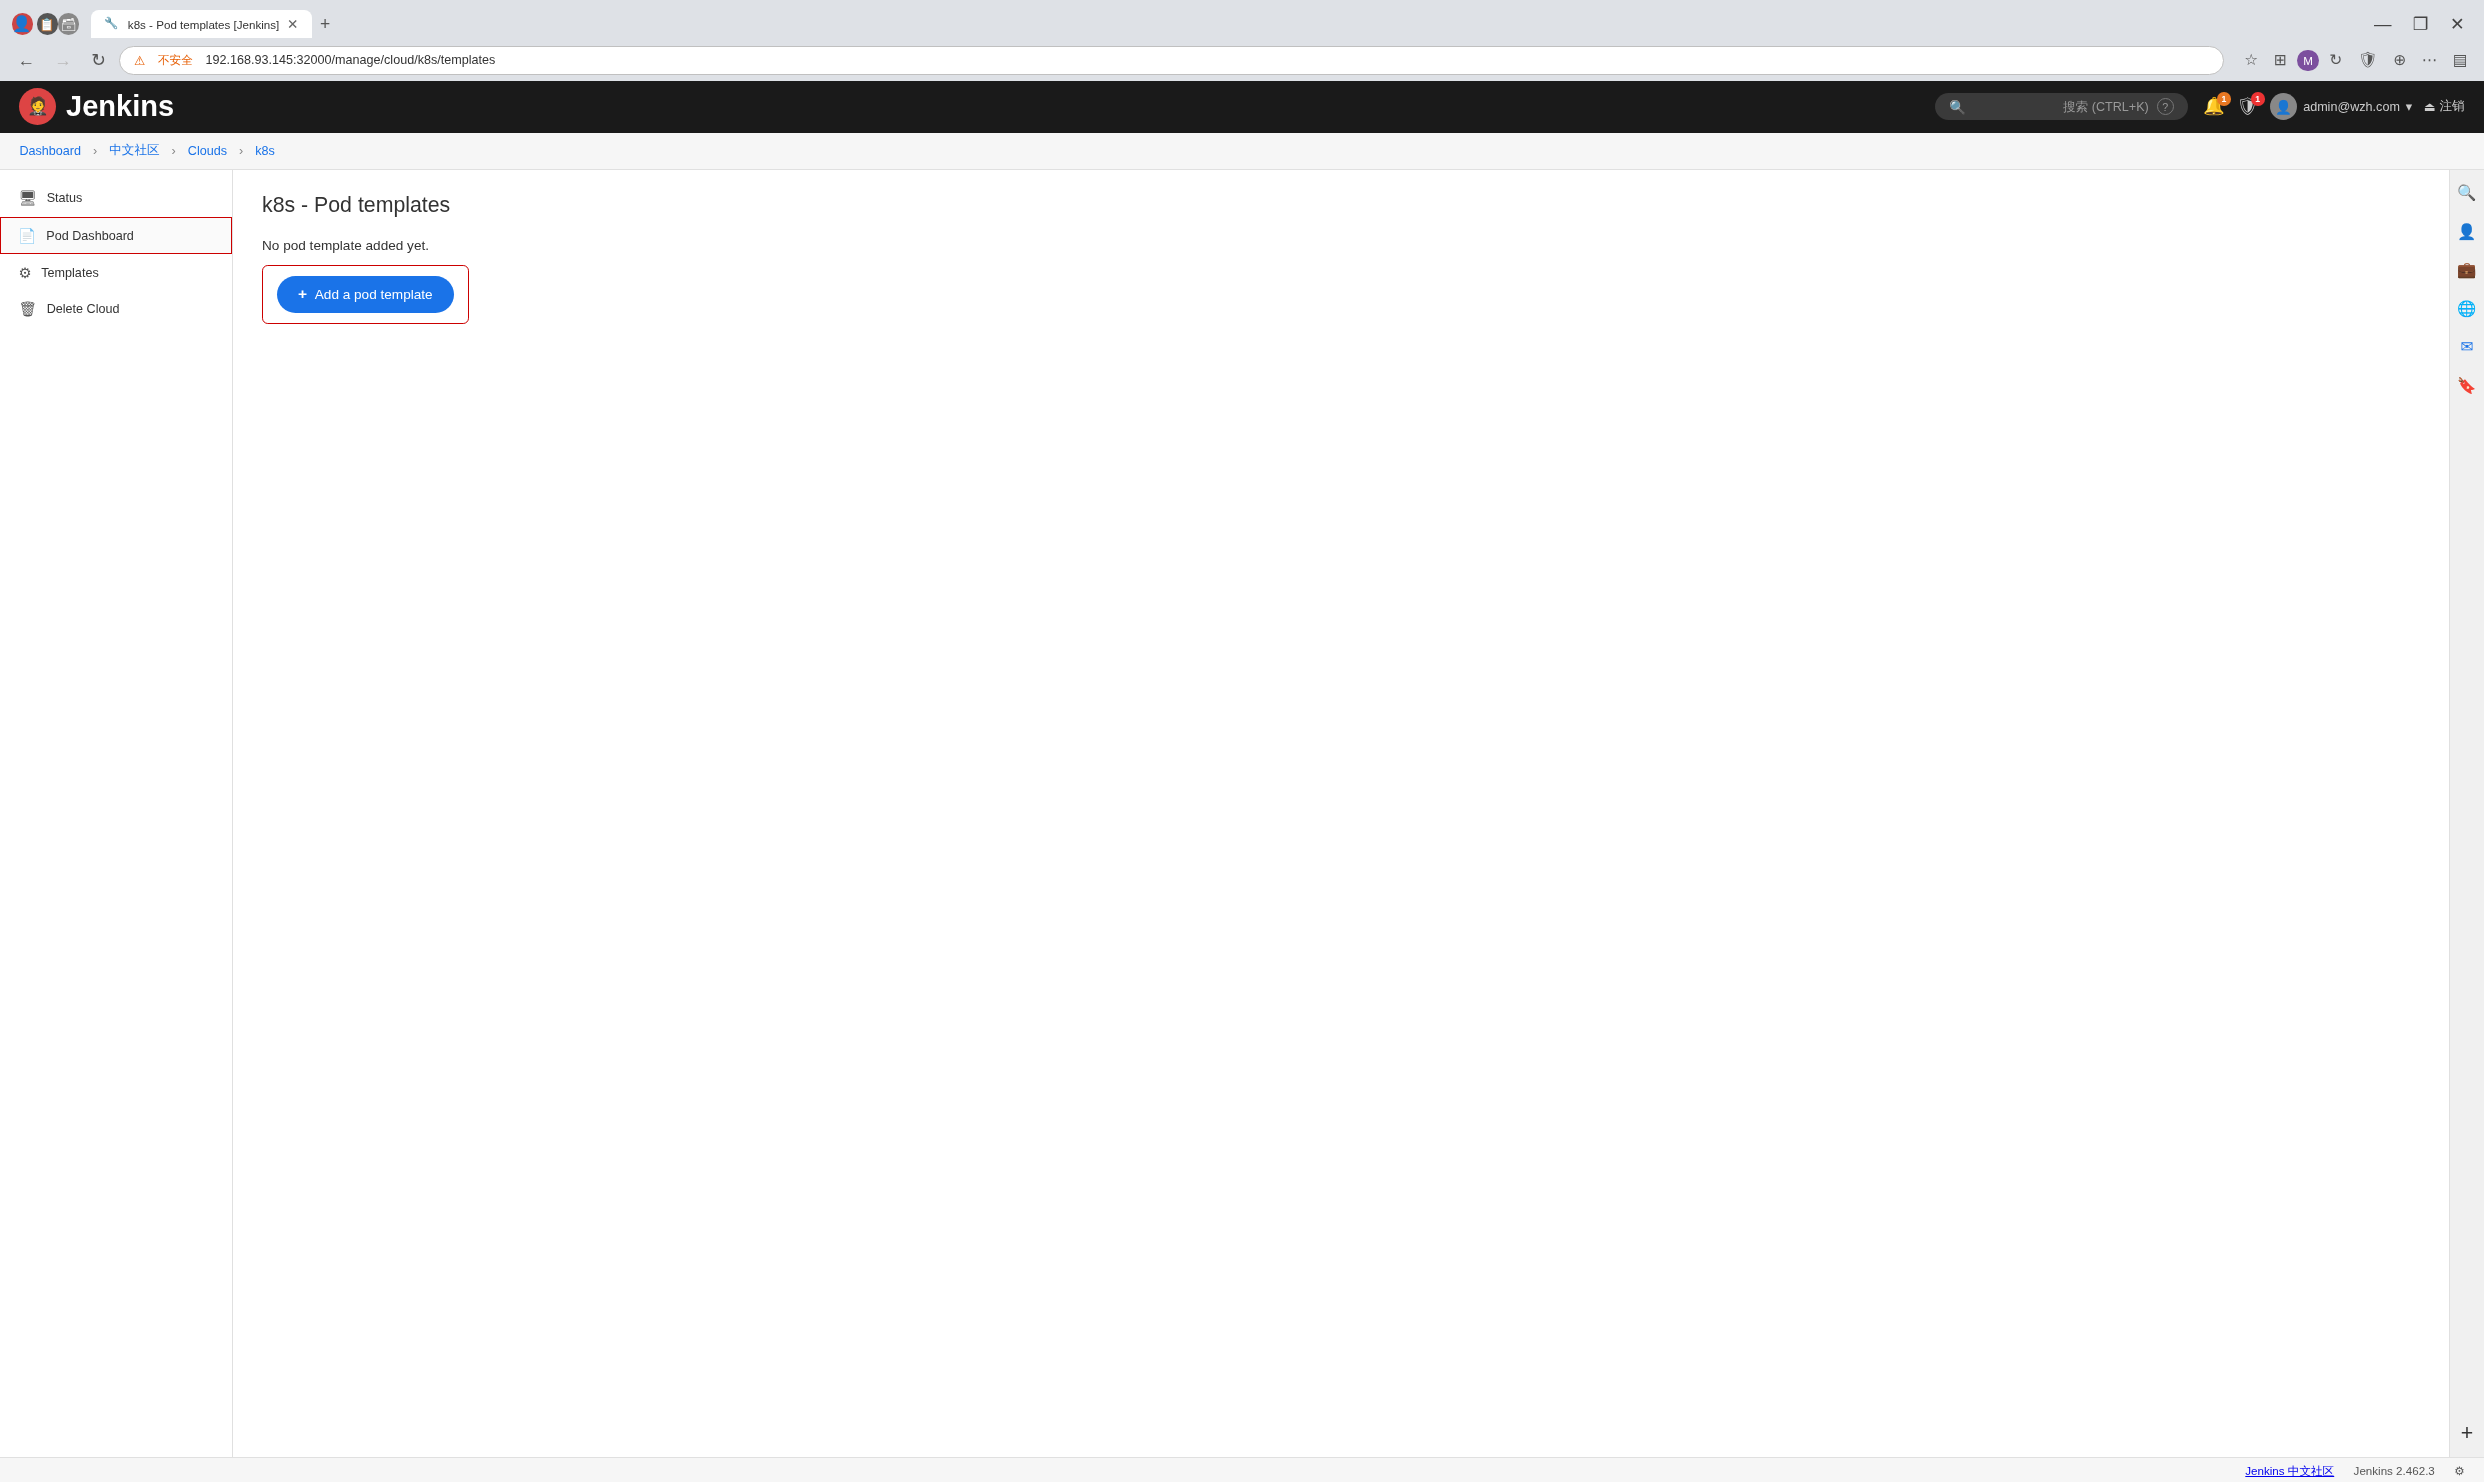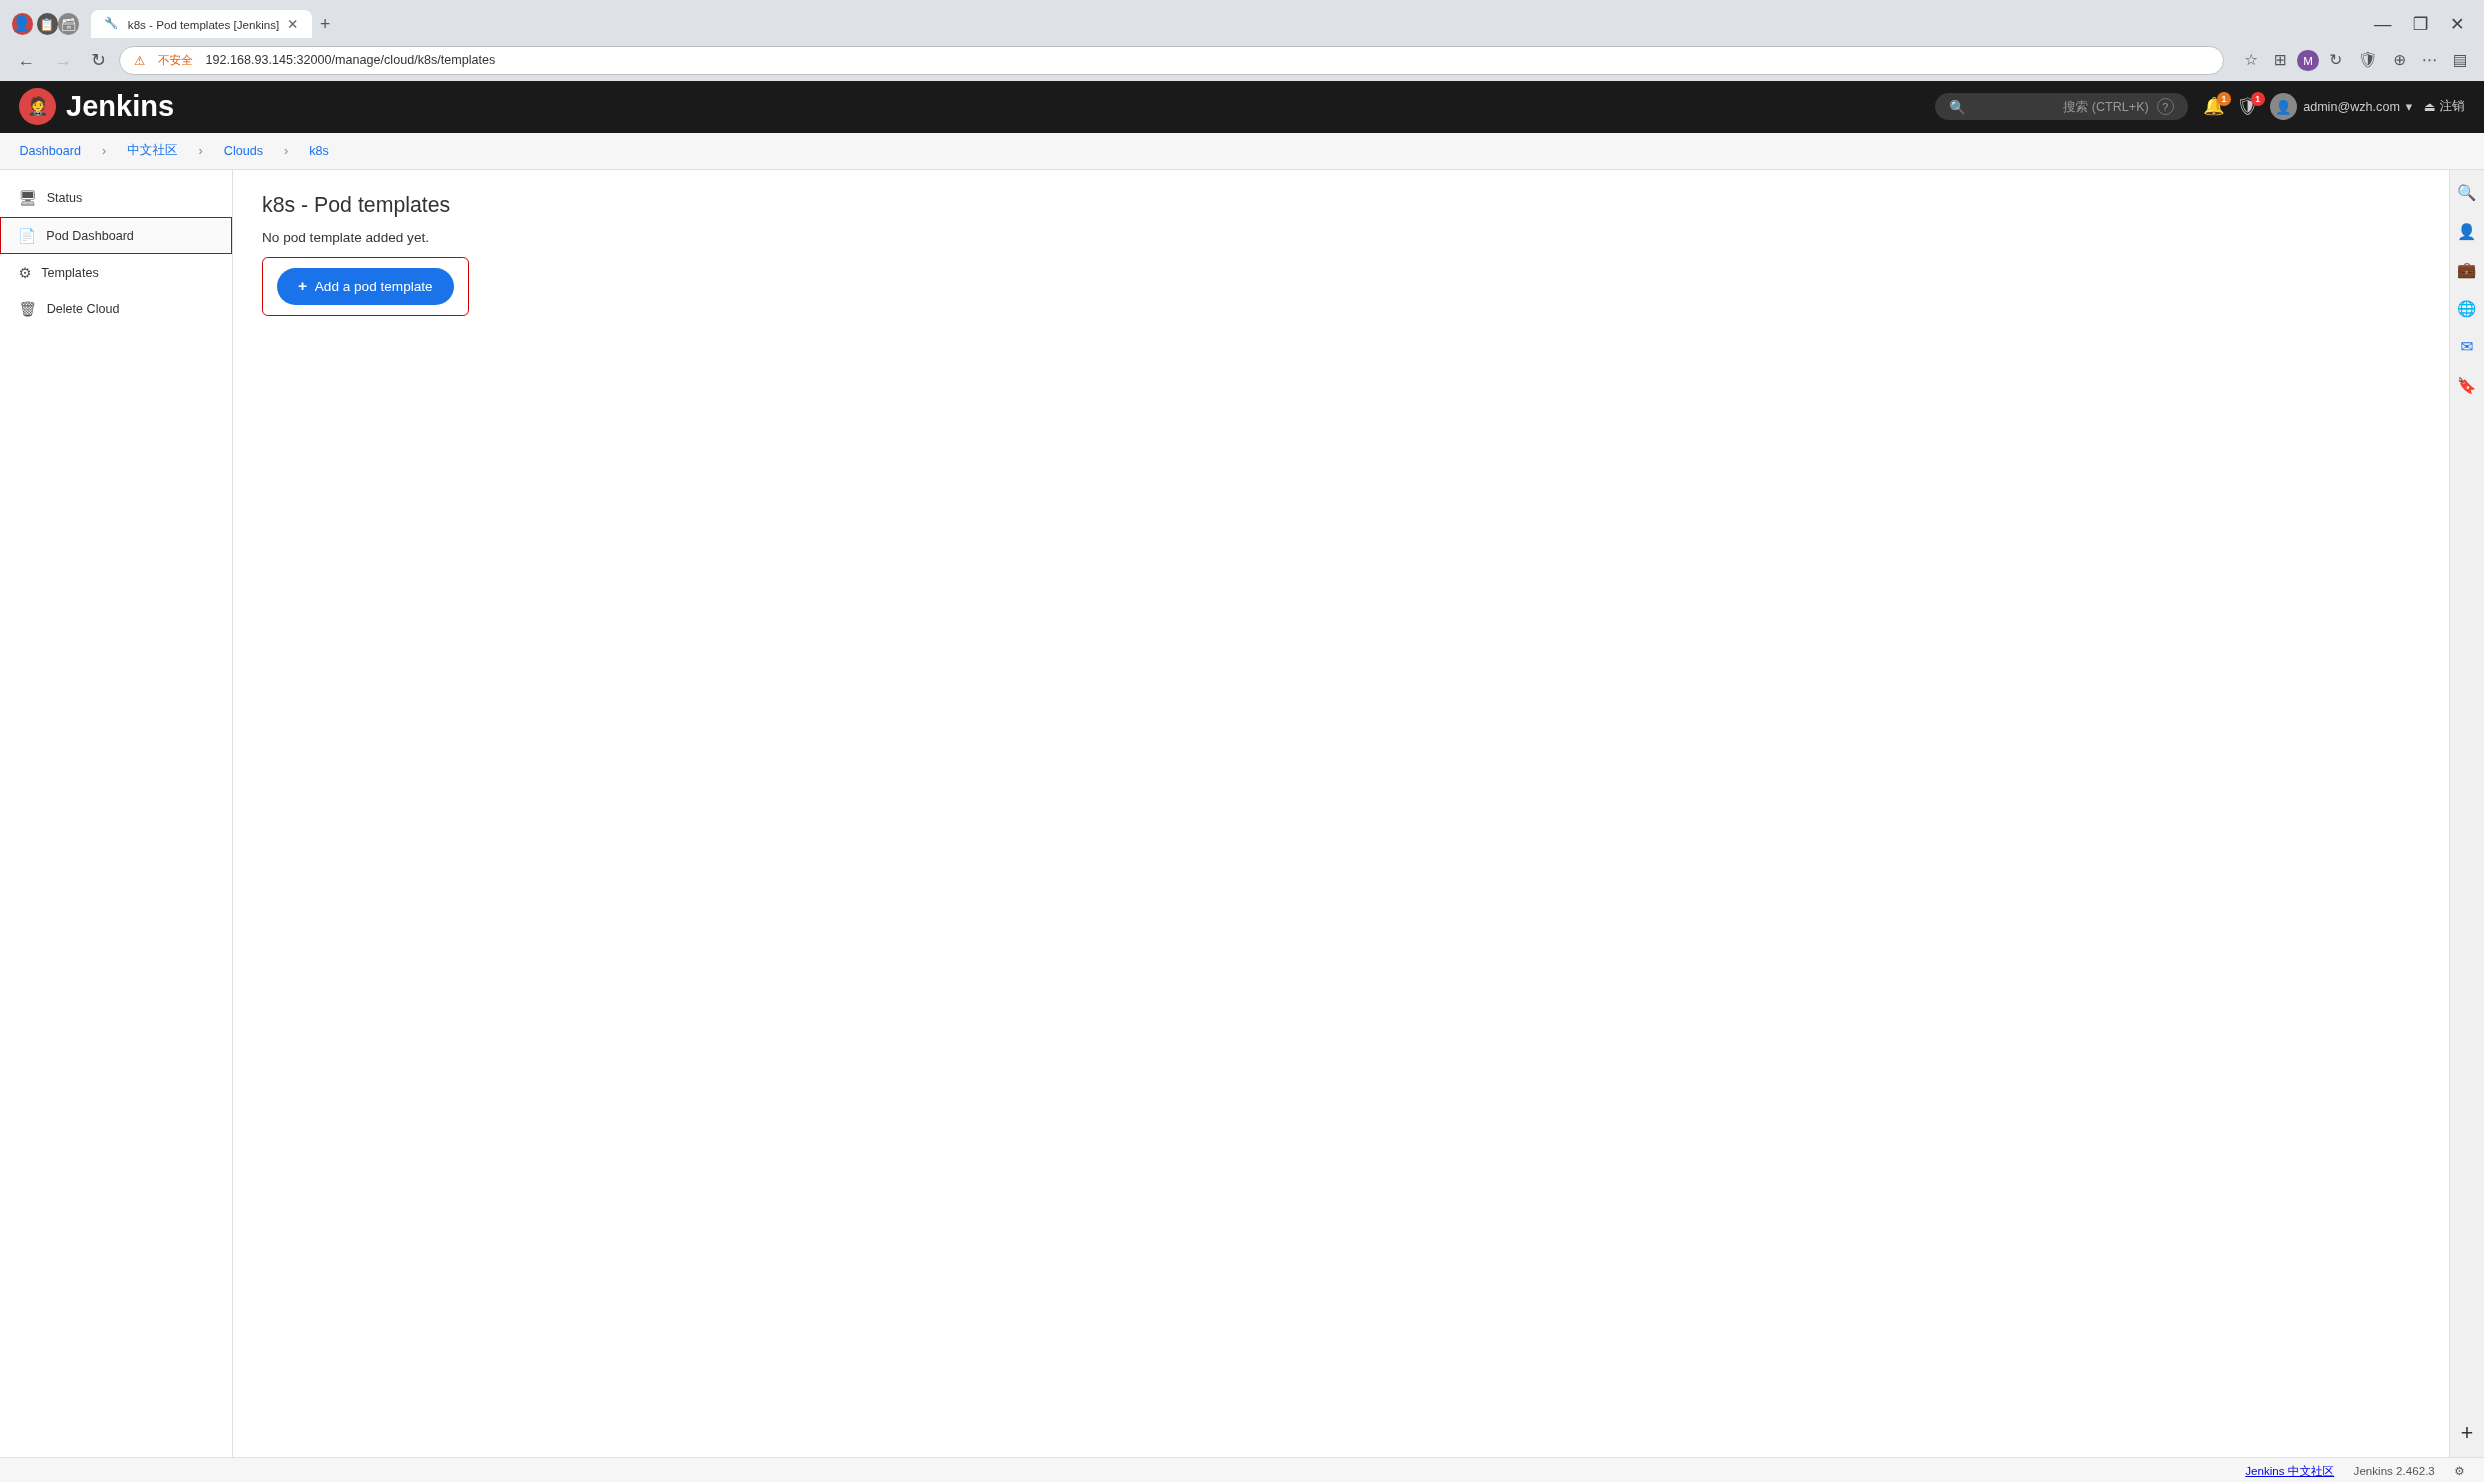--- a/index.html
+++ b/index.html
@@ -40,36 +40,36 @@
     .search-help { color: #999; cursor: pointer; font-size: 12.6px; border: 1px solid #777; border-radius: 50%; width: 17.5px; height: 17.5px; display: flex; align-items: center; justify-content: center; font-size: 10.7px; }
     .header-icons { display: flex; align-items: center; gap: 11.6px; }
     .header-icon-btn { position: relative; cursor: pointer; color: #ccc; font-size: 17.5px; }
     .badge { position: absolute; top: -3.9px; right: -5.8px; background: #e87722; color: #fff; border-radius: 50%; width: 13.6px; height: 13.6px; font-size: 8.7px; display: flex; align-items: center; justify-content: center; font-weight: bold; }
     .badge-red { background: #e33; }
     .user-menu { display: flex; align-items: center; gap: 5.8px; cursor: pointer; color: #ccc; font-size: 12.6px; }
     .user-avatar { width: 27px; height: 27px; border-radius: 50%; background: #888; display: flex; align-items: center; justify-content: center; font-size: 13.6px; }
     .logout-btn { color: #ccc; cursor: pointer; font-size: 12.6px; display: flex; align-items: center; gap: 3.9px; }
 
     
-    .breadcrumb { display: flex; align-items: center; gap: 21px; padding: 9.7px 19.4px; font-size: 12.6px; color: #333; background: #f6f6f6; border-bottom: 1px solid #e0e0e0; }
+    .breadcrumb { display: flex; align-items: center; gap: 12px; padding: 9.7px 19.4px; font-size: 12.6px; color: #333; background: #f6f6f6; border-bottom: 1px solid #e0e0e0; }
     .breadcrumb a { color: #1a73e8; text-decoration: none; }
     .breadcrumb .sep { color: #888; }
 
     
     .content-wrapper { display: flex; flex: 1; overflow: hidden; }
 
     
     .sidebar { width: 233px; background: #fff; border-right: 1px solid #e0e0e0; padding: 9.7px 0; flex-shrink: 0; }
     .sidebar-item { display: flex; align-items: center; gap: 9.7px; padding: 8.7px 17.5px; cursor: pointer; color: #333; font-size: 12.6px; border: 1.9px solid transparent; }
     .sidebar-item.active { border: 1.9px solid #c00; background: #fafafa; }
     .sidebar-item .si-icon { font-size: 14.6px; color: #555; }
 
     
     .main-content { flex: 1; padding: 23px 29px; background: #fff; overflow-y: auto; }
-    .page-title { font-size: 21.3px; font-weight: 400; color: #333; margin-bottom: 12px; }
+    .page-title { font-size: 21.3px; font-weight: 400; color: #333; margin-bottom: 20px; }
     .no-template-msg { font-size: 13.6px; color: #333; margin-bottom: 12px; }
     .add-pod-area { border: 1.9px solid #c00; display: inline-block; padding: 9.7px 13.6px; border-radius: 5.8px; }
     .add-pod-btn { background: #1a73e8; color: #fff; border: none; border-radius: 19.4px; padding: 9.7px 21.3px; font-size: 13.6px; cursor: pointer; display: flex; align-items: center; gap: 7.8px; }
 
     
     .right-panel { width: 35px; background: #f0f0f0; border-left: 1px solid #e0e0e0; display: flex; flex-direction: column; align-items: center; padding: 9.7px 0; gap: 11.6px; }
     .right-panel-icon { width: 27px; height: 27px; display: flex; align-items: center; justify-content: center; cursor: pointer; color: #555; font-size: 15.5px; border-radius: 3.9px; }
     .right-panel-sep { flex: 1; }
     .right-panel-plus { font-size: 21.3px; color: #333; cursor: pointer; }
 

